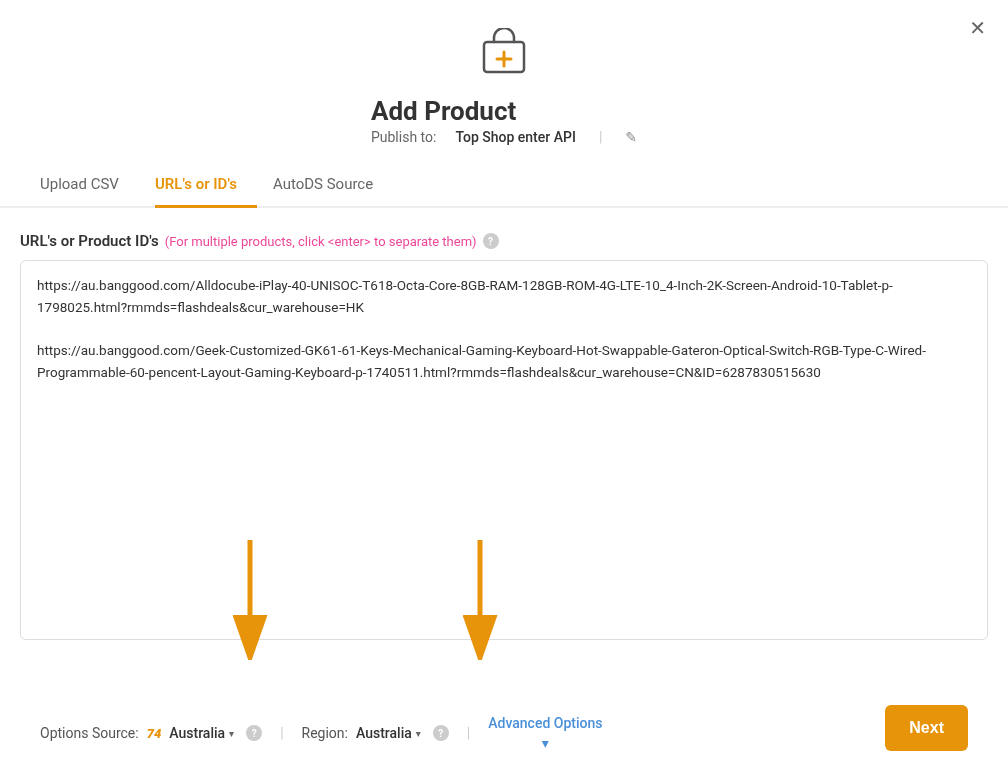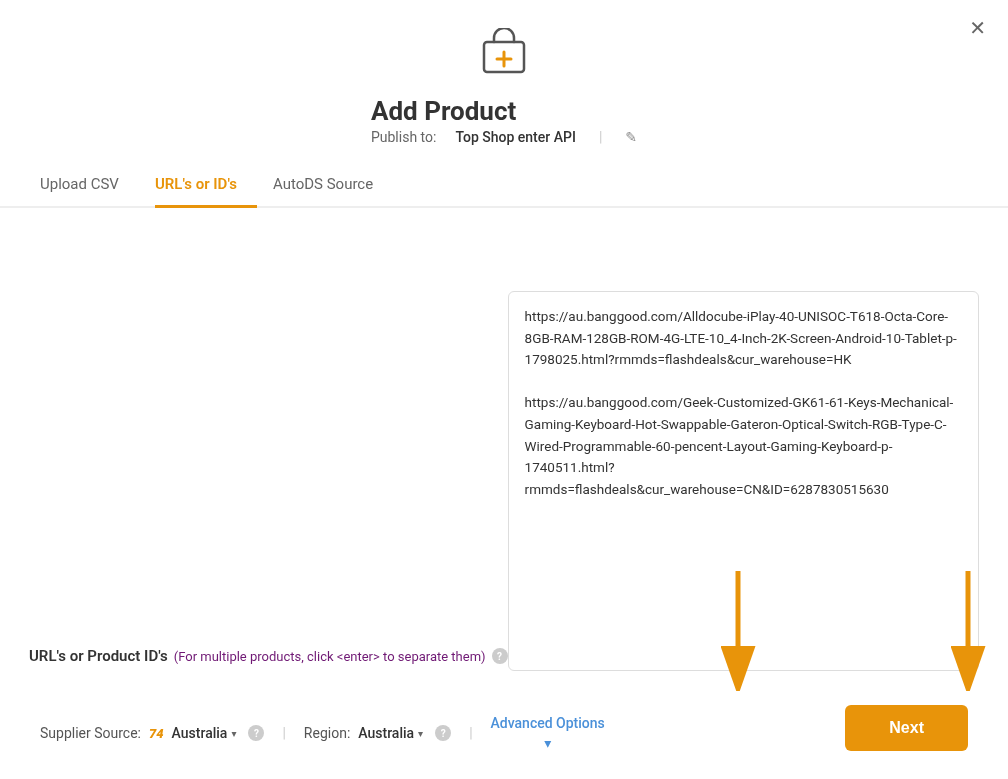--- a/index.html
+++ b/index.html
@@ -102,41 +102,40 @@
       font-weight: 400;
     }
 
     .tab.active {
       color: #e8940a;
       border-bottom: 3px solid #e8940a;
       font-weight: 600;
     }
 
     .content {
-      padding: 24px 29px;
+      padding: 24px 20px;
       flex: 1;
       display: flex;
-      flex-direction: row;
-      align-items: flex-end;
+      flex-direction: column;
     }
 
     .field-label {
       font-size: 15px;
       font-weight: 600;
       color: #333;
       margin-bottom: 10px;
       display: flex;
       align-items: center;
       gap: 6px;
     }
 
     .field-label .label-hint {
       font-size: 13px;
       font-weight: 400;
-      color: #701a75;
+      color: #ec4899;
     }
 
     .help-icon {
       width: 16px;
       height: 16px;
       border-radius: 50%;
       background: #ccc;
       color: #fff;
       font-size: 10px;
       display: inline-flex;
@@ -223,21 +222,21 @@
     }
 
     .next-btn {
       position: absolute;
       right: 40px;
       bottom: 28px;
       background: #e8940a;
       color: #fff;
       border: none;
       border-radius: 6px;
-      padding: 14px 44px;
+      padding: 14px 24px;
       font-size: 16px;
       font-weight: 600;
       cursor: pointer;
     }
 
     .textarea-wrapper {
       position: relative;
       flex: 1;
     }
 
@@ -318,21 +317,21 @@
         </defs>
         <line x1="30" y1="0" x2="30" y2="100" stroke="#e8940a" stroke-width="5" marker-end="url(#arrowhead2)"></line>
       </svg>
     </div>
 
   </div>
 
   <div class="bottom-bar">
     <div class="source-region-row">
 
-      <span class="source-label">Supplier Source:</span>
+      <span class="source-label">Options Source:</span>
 
       <span class="banggood-logo">74</span>
 
       <div class="dropdown-trigger">
         <span>Australia</span>
         <span class="chevron-down">▾</span>
       </div>
 
       <span class="help-icon" style="margin-left:4px;">?</span>
 

